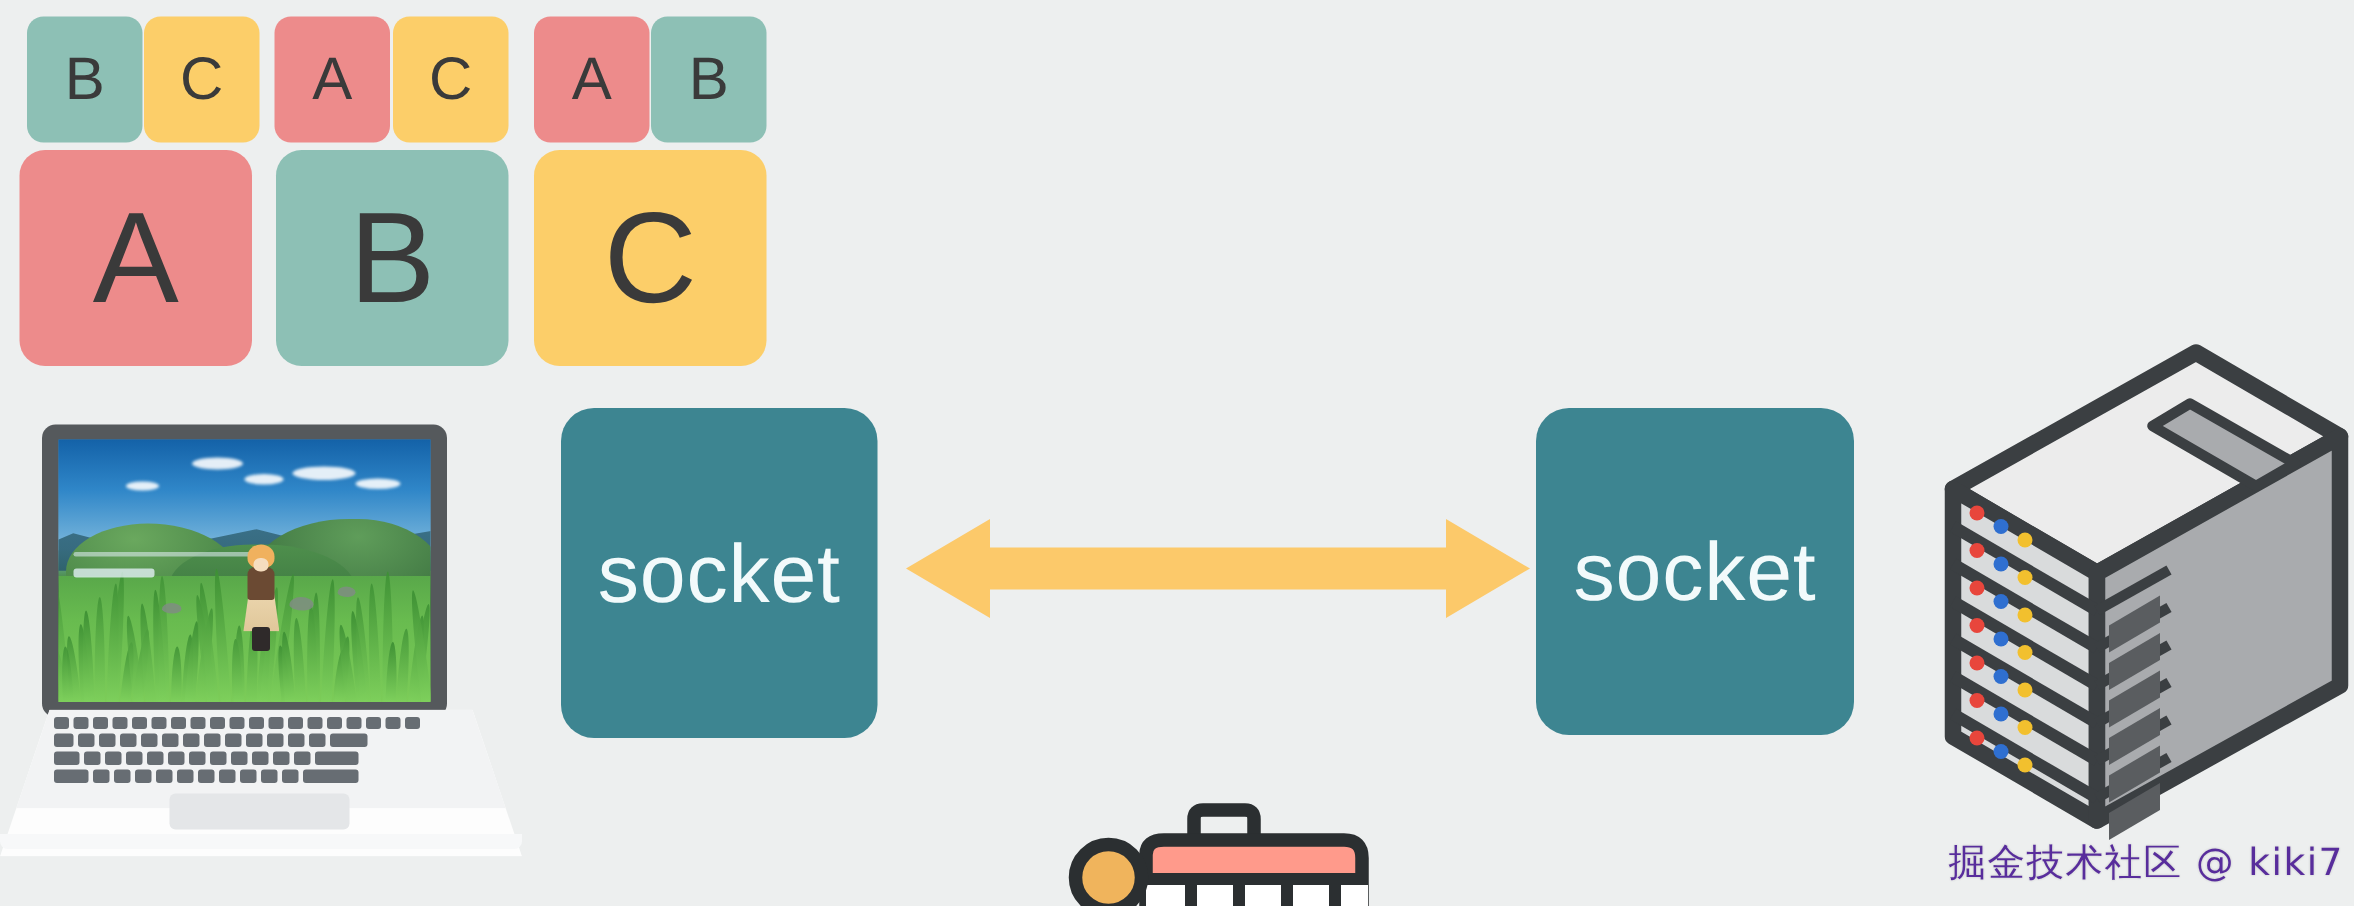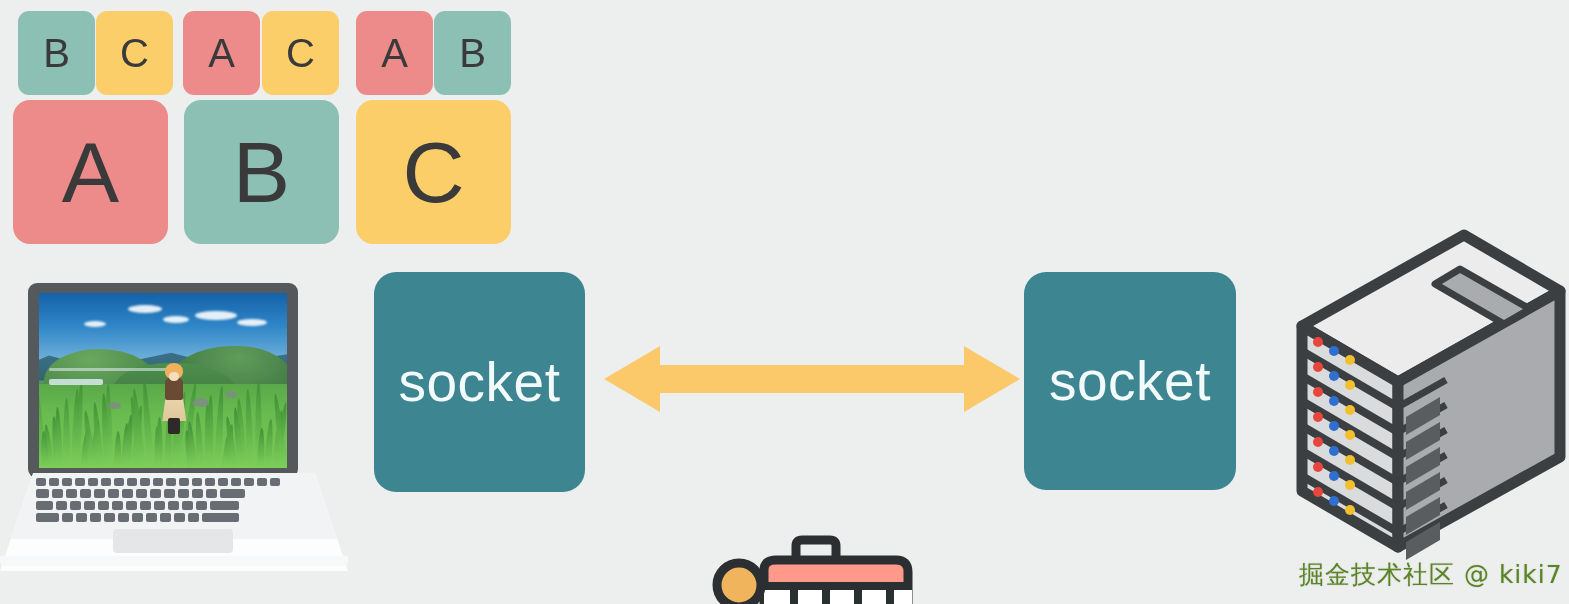--- a/index.html
+++ b/index.html
@@ -240,21 +240,21 @@
 
   
   .server { position: absolute; left: 1296px; top: 229px; width: 270px; height: 350px; }
 
   
   .watermark {
     position: absolute;
     left: 1299px;
     top: 558px;
     font-size: 25px;
-    color: #4d7c0f;
+    color: #4c1d95;
     opacity: .92;
     letter-spacing: 1px;
     font-family: "DejaVu Sans", sans-serif;
     text-shadow: 0 0 2px rgba(0,0,0,.18);
     white-space: nowrap;
   }
 </style>
 </head>
 <body>
 

